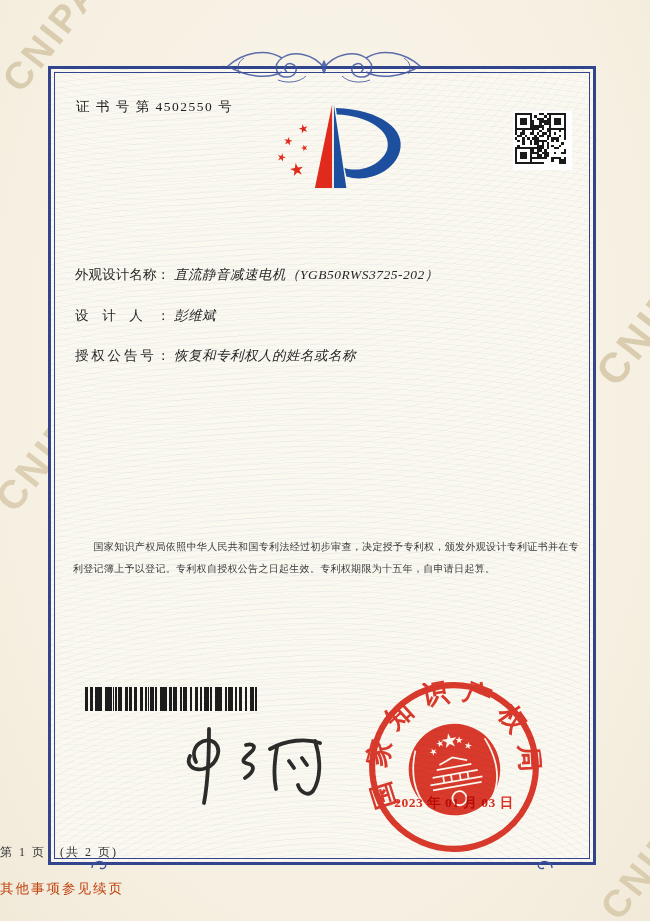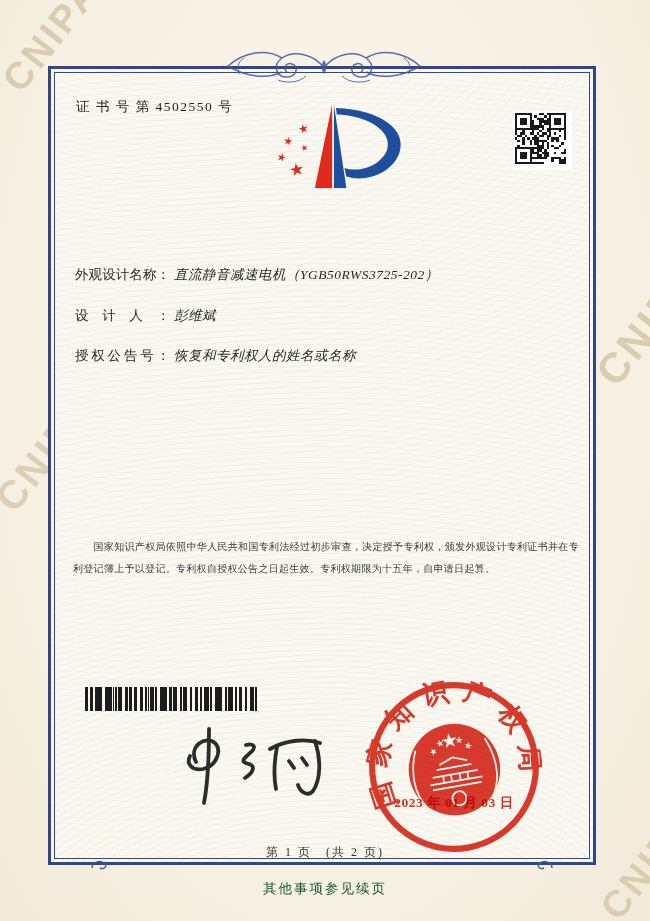--- a/index.html
+++ b/index.html
@@ -81,26 +81,26 @@
     position:absolute;left:366px;top:679px;width:176px;height:176px;
     transform:rotate(-10deg);mix-blend-mode:multiply;opacity:.95;
   }
   .seal-date{
     position:absolute;left:366px;top:794px;width:176px;text-align:center;
     font-size:13.5px;font-weight:bold;color:#dc3023;letter-spacing:.5px;
     mix-blend-mode:multiply;
   }
   
   .page-info{
-    position:absolute;left:0;top:844px;width:100%;text-align:center;
+    position:absolute;left:0;top:844px;width:100%;
     font-size:12px;color:#333;letter-spacing:2px;
   }
   .footer-note{
-    position:absolute;left:0;top:880px;width:100%;text-align:center;
-    font-size:13.5px;color:#14532d;letter-spacing:2px;
+    position:absolute;left:0;top:880px;width:100%;text-align:left;
+    font-size:13.5px;color:#c2410c;letter-spacing:2px;
   }
 </style>
 </head>
 <body>
 
 <div class="page">
 
   <span class="wm" style="left:-14px;top:14px;font-size:38px;opacity:.55;transform:rotate(-52deg);">CNIPA</span>
   <span class="wm" style="left:124px;top:96px;font-size:44px;opacity:.45;transform:rotate(-52deg);">CNIPA</span>
   <span class="wm" style="left:578px;top:300px;font-size:42px;opacity:.55;transform:rotate(-52deg);">CNIPA</span>

